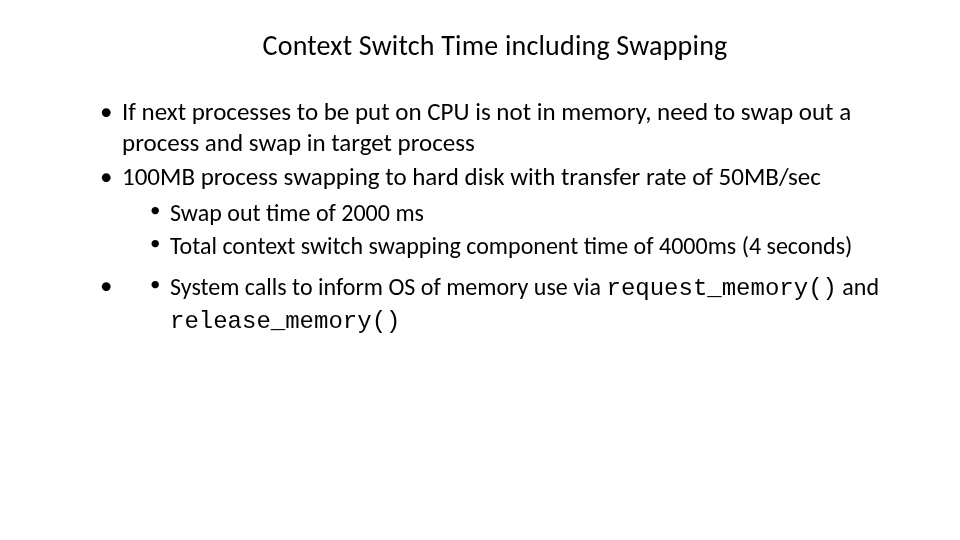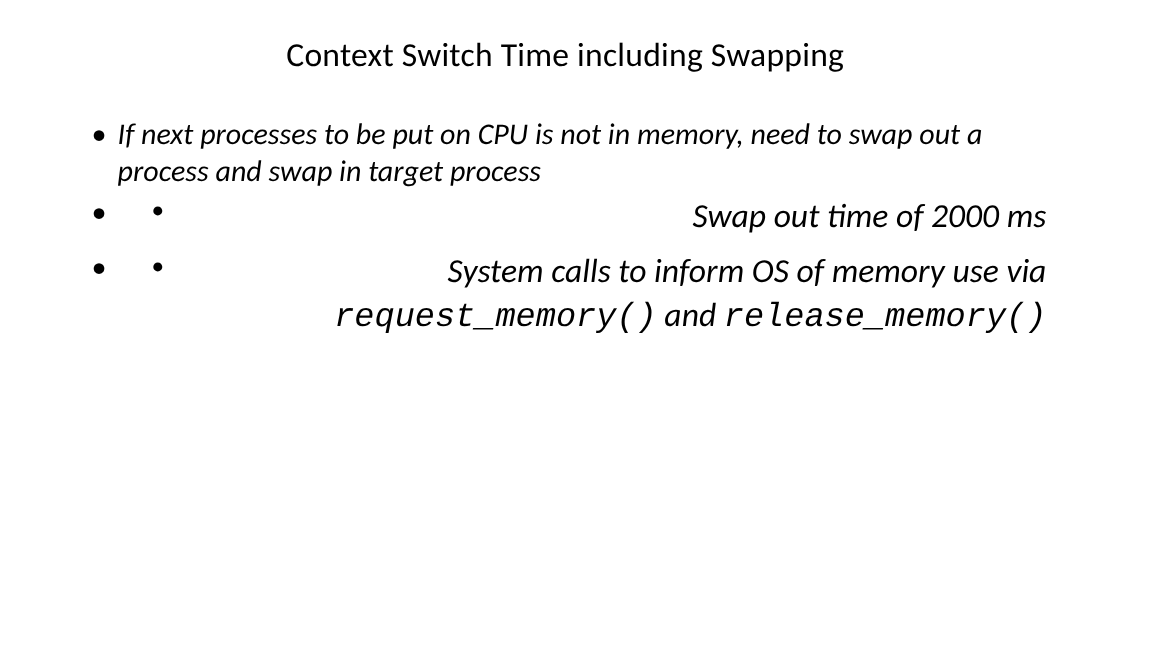--- a/index.html
+++ b/index.html
@@ -9,60 +9,59 @@
     height: 540px;
     background: #ffffff;
     font-family: Calibri, "Segoe UI", Arial, sans-serif;
     color: #000000;
   }
   .slide {
     width: 932px;
     height: 540px;
     box-sizing: border-box;
     padding: 28px 60px 20px 70px;
+    margin-left: 24px;
   }
   .title {
     text-align: center;
     font-size: 28px;
     font-weight: 400;
     margin: 0 0 34px 0;
     letter-spacing: 0.2px;
   }
   ul.lvl1 {
     list-style: none;
     margin: 0;
     padding: 0;
   }
   ul.lvl1 > li {
     position: relative;
     font-size: 25px;
     line-height: 1.22;
     padding-left: 28px;
     margin-bottom: 4px;
-    font-style: italic;
   }
   ul.lvl1 > li::before {
     content: "\2022";
     position: absolute;
     left: 6px;
     top: 0;
     font-size: 25px;
   }
   ul.lvl2 {
     list-style: none;
     margin: 4px 0 10px 0;
     padding: 0 0 0 26px;
   }
   ul.lvl2 > li {
     position: relative;
-    font-size: 28px;
+    font-size: 24px;
     line-height: 1.3;
     padding-left: 22px;
     margin-bottom: 2px;
-    text-align: right;
   }
   ul.lvl2 > li::before {
     content: "\2022";
     position: absolute;
     left: 2px;
     top: 0;
     font-size: 21px;
   }
   .mono {
     font-family: "Courier New", Courier, monospace;
@@ -72,23 +71,27 @@
 <body>
 
 <div class="slide">
   <h1 class="title">Context Switch Time including Swapping</h1>
 
   <ul class="lvl1">
     <li>
       <span>If next processes to be put on CPU is not in memory, need to swap out a process and swap in target process</span>
     </li>
     <li>
+      <span>100MB process swapping to hard disk with transfer rate of 50MB/sec</span>
       <ul class="lvl2">
         <li>
           <span>Swap out time of 2000 ms</span>
+        </li>
+        <li>
+          <span>Total context switch swapping component time of 4000ms (4 seconds)</span>
         </li>
       </ul>
     </li>
     <li>
       <ul class="lvl2">
         <li>
           <span>System calls to inform OS of memory use via </span><span class="mono">request_memory()</span><span> and </span><span class="mono">release_memory()</span>
         </li>
       </ul>
     </li>

